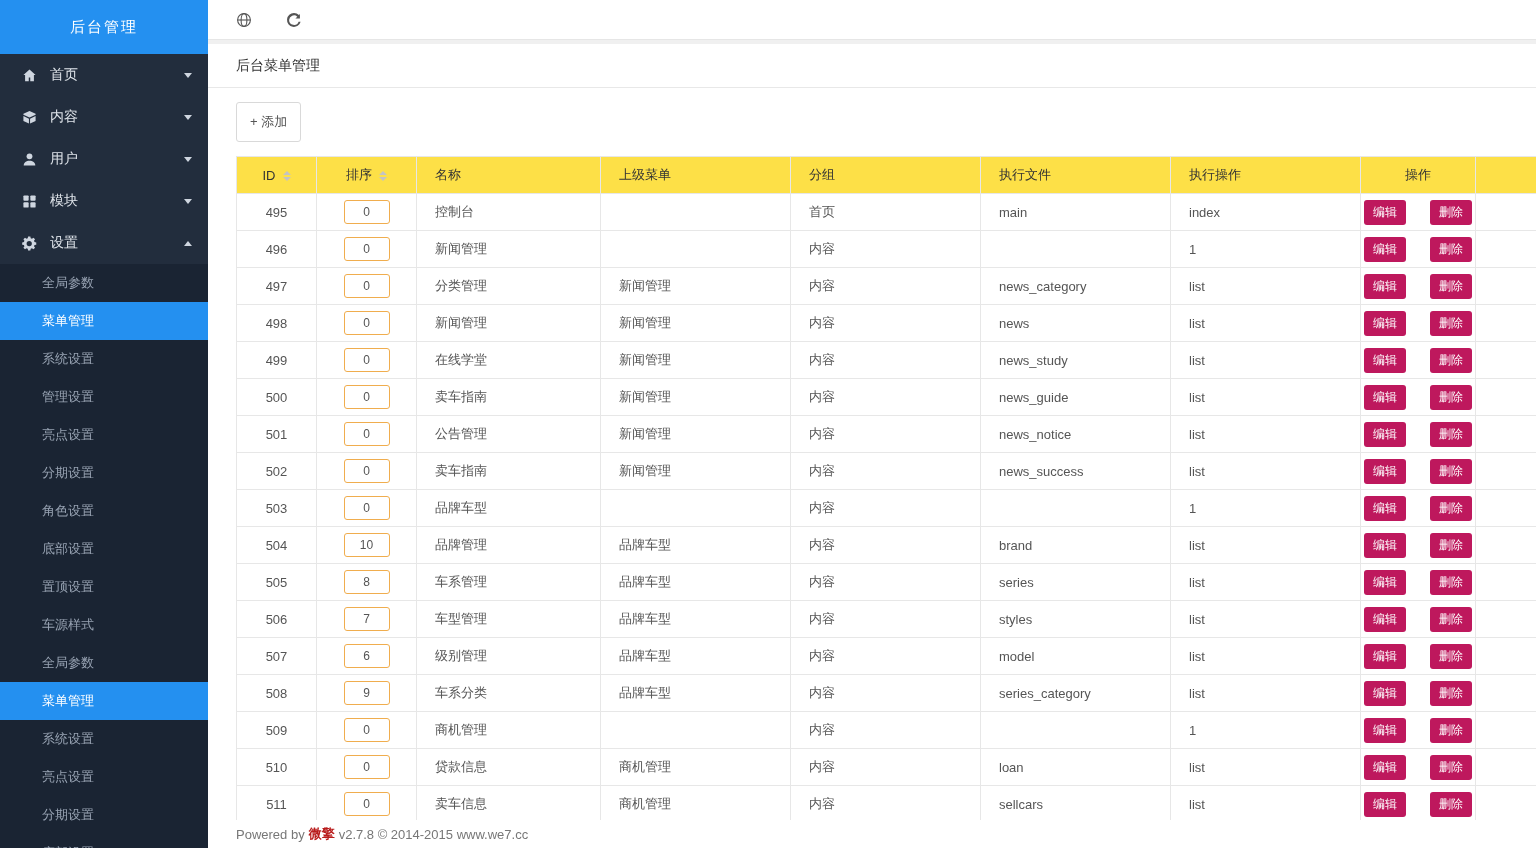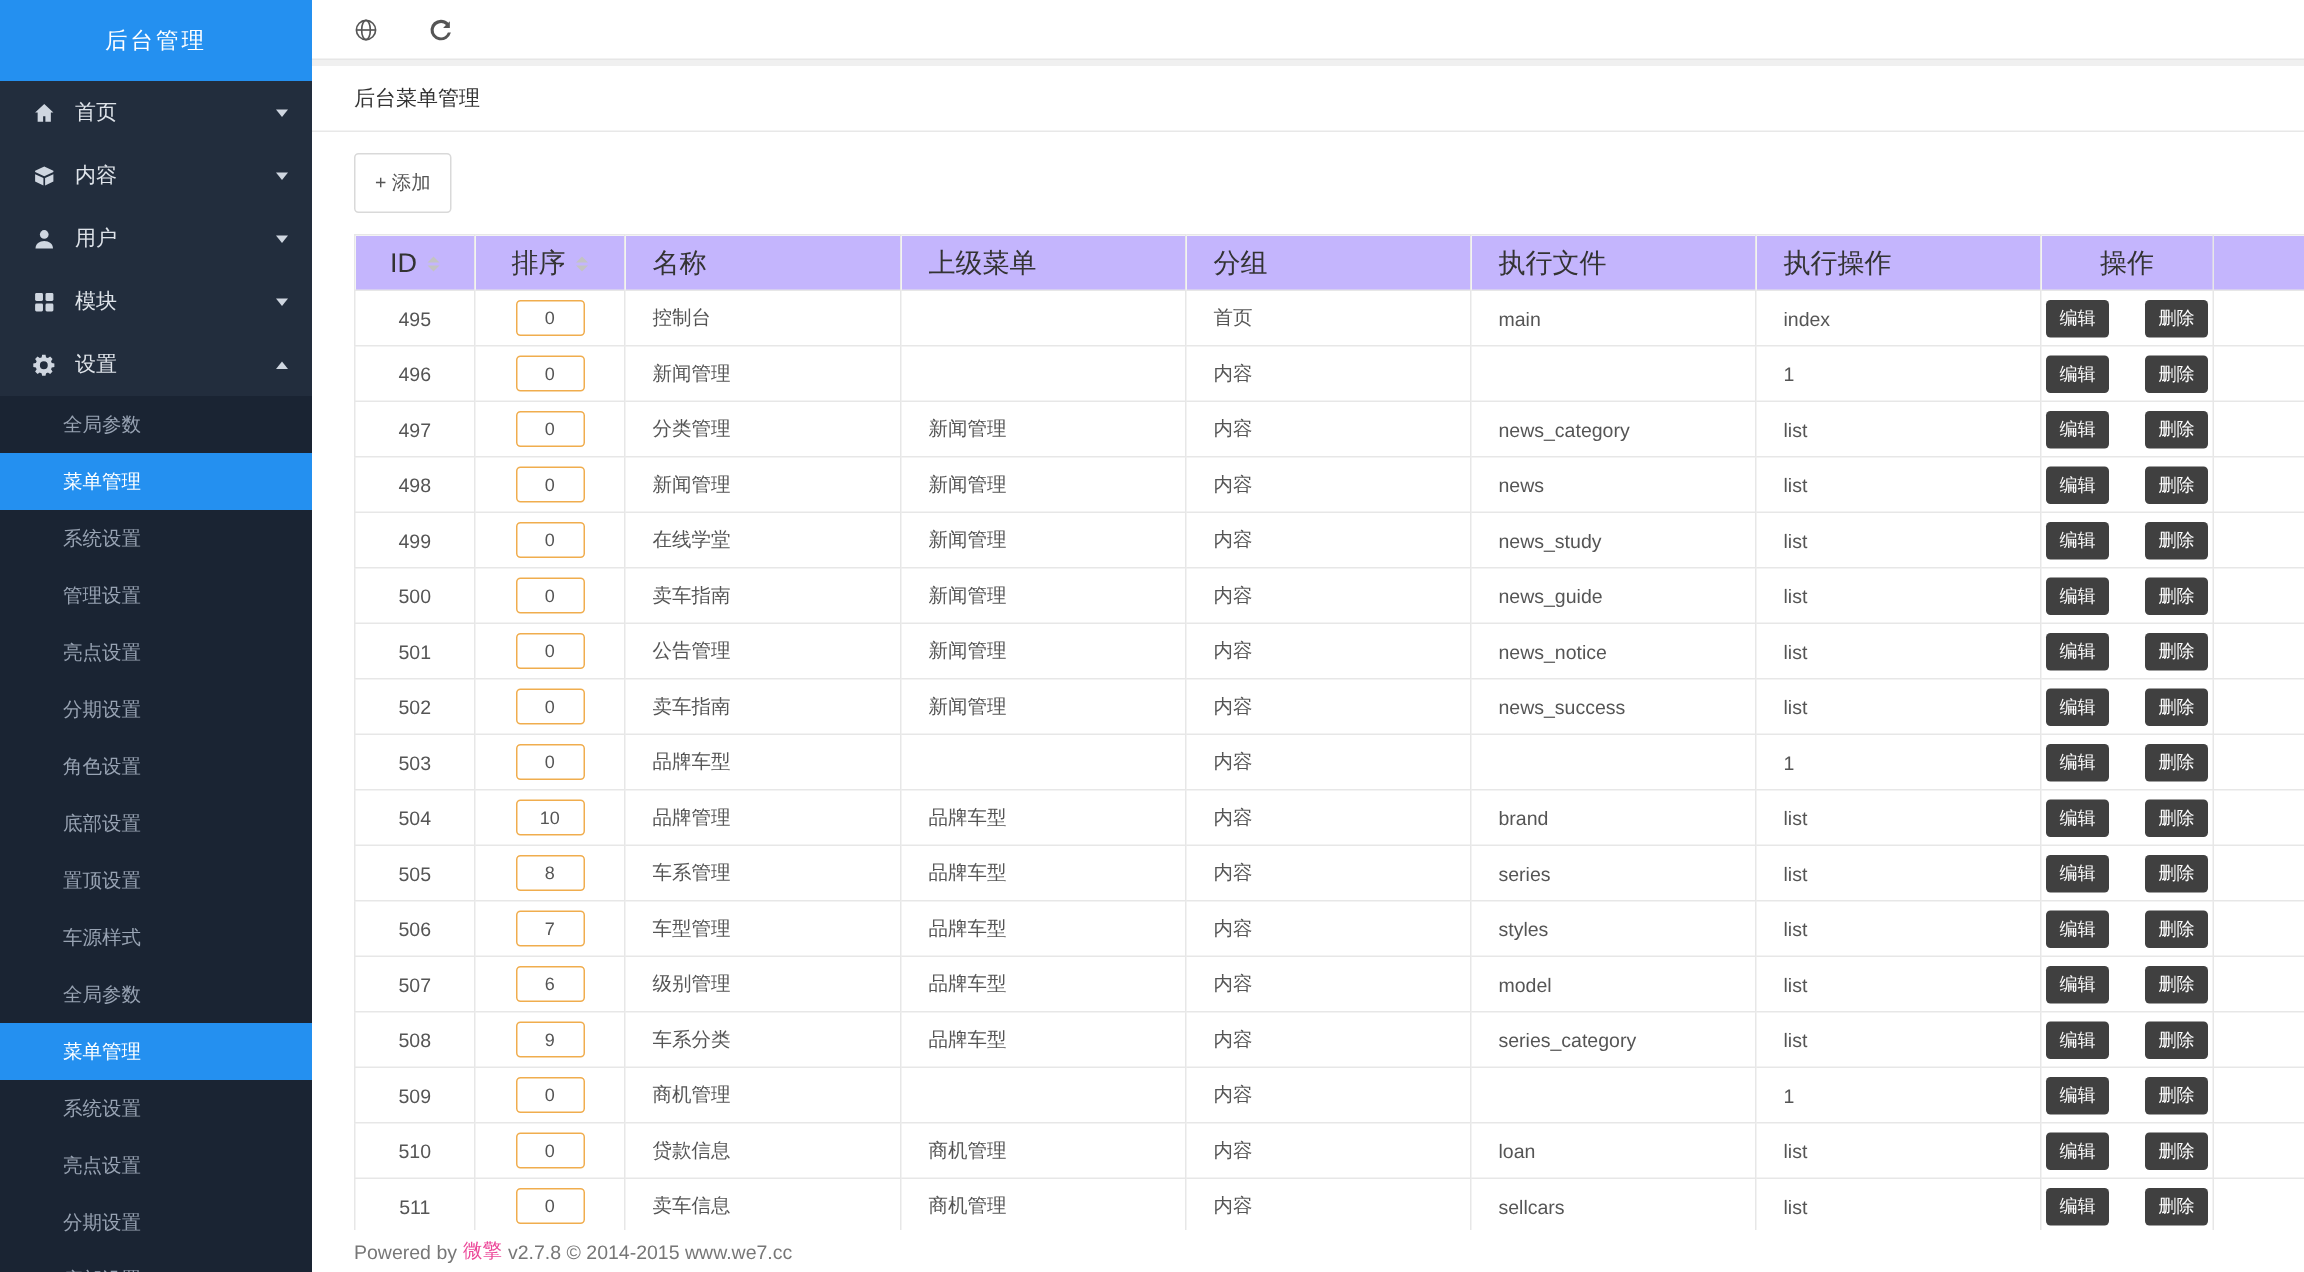--- a/index.html
+++ b/index.html
@@ -28,33 +28,33 @@
   .tb-icon svg{width:16px;height:16px}
   .content{flex:1;padding-top:4px;overflow:hidden}
   .card{background:#fff;height:100%}
   .card-header{height:44px;display:flex;align-items:center;padding-left:28px;font-size:14px;color:#333;border-bottom:1px solid #e8e8e8}
   .card-body{padding:14px 0 0 28px}
   .add-btn{height:40px;padding:0 13px;background:#fff;border:1px solid #d9d9d9;border-radius:3px;color:#555;font-size:13px;cursor:pointer}
 
   
   table{border-collapse:collapse;margin-top:14px;table-layout:fixed;width:1300px}
   th,td{border:1px solid #e7e7e7;height:37px;padding:0 18px;font-weight:normal;text-align:left;color:#555;overflow:hidden;white-space:nowrap;background:#fff}
-  th{color:#333;background:#c4b5fd;font-size:18px}
+  th{color:#333;background:#fde047;font-size:13px}
   th:nth-child(1),td:nth-child(1),th:nth-child(2),td:nth-child(2),th:nth-child(8),td:nth-child(8){text-align:center;padding:0}
   .sort-caret{display:inline-flex;flex-direction:column;gap:2px;margin-left:7px;vertical-align:middle;cursor:pointer}
   .sort-caret i{display:block;width:0;height:0;border-left:4px solid transparent;border-right:4px solid transparent}
   .sort-caret .u{border-bottom:4px solid #c3c3c3}
   .sort-caret .d{border-top:4px solid #c3c3c3}
   .sort-input{width:46px;height:24px;border:1px solid #f0ad4e;border-radius:3px;text-align:center;font-size:12px;color:#555;outline:none;background:#fff}
-  .row-btn{background:#404040;color:#fff;border:none;border-radius:3px;font-size:12px;padding:4px 9px;cursor:pointer}
+  .row-btn{background:#be185d;color:#fff;border:none;border-radius:3px;font-size:12px;padding:4px 9px;cursor:pointer}
   .row-btn + .row-btn{margin-left:24px}
 
   
   .footer{position:absolute;left:0;right:0;bottom:0;height:28px;background:#fff;display:flex;align-items:center;padding-left:28px;color:#777;font-size:13px;gap:4px;z-index:5}
-  .footer b{color:#ec4899;font-weight:normal}
+  .footer b{color:#b91c1c;font-weight:bold}
 </style>
 </head>
 <body>
 
 <div class="app">
 
   <aside class="sidebar">
     <div class="sidebar-header">后台管理</div>
     <nav id="sidebar-menu">
         <div class="menu-item">

